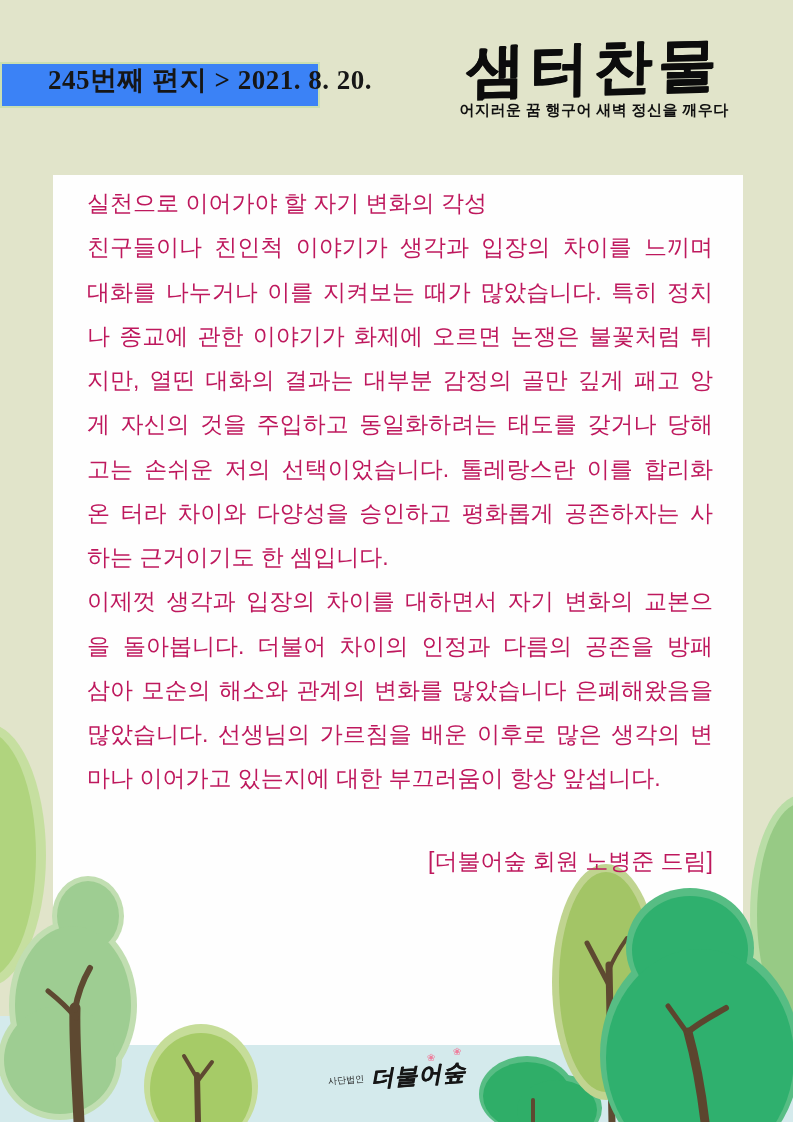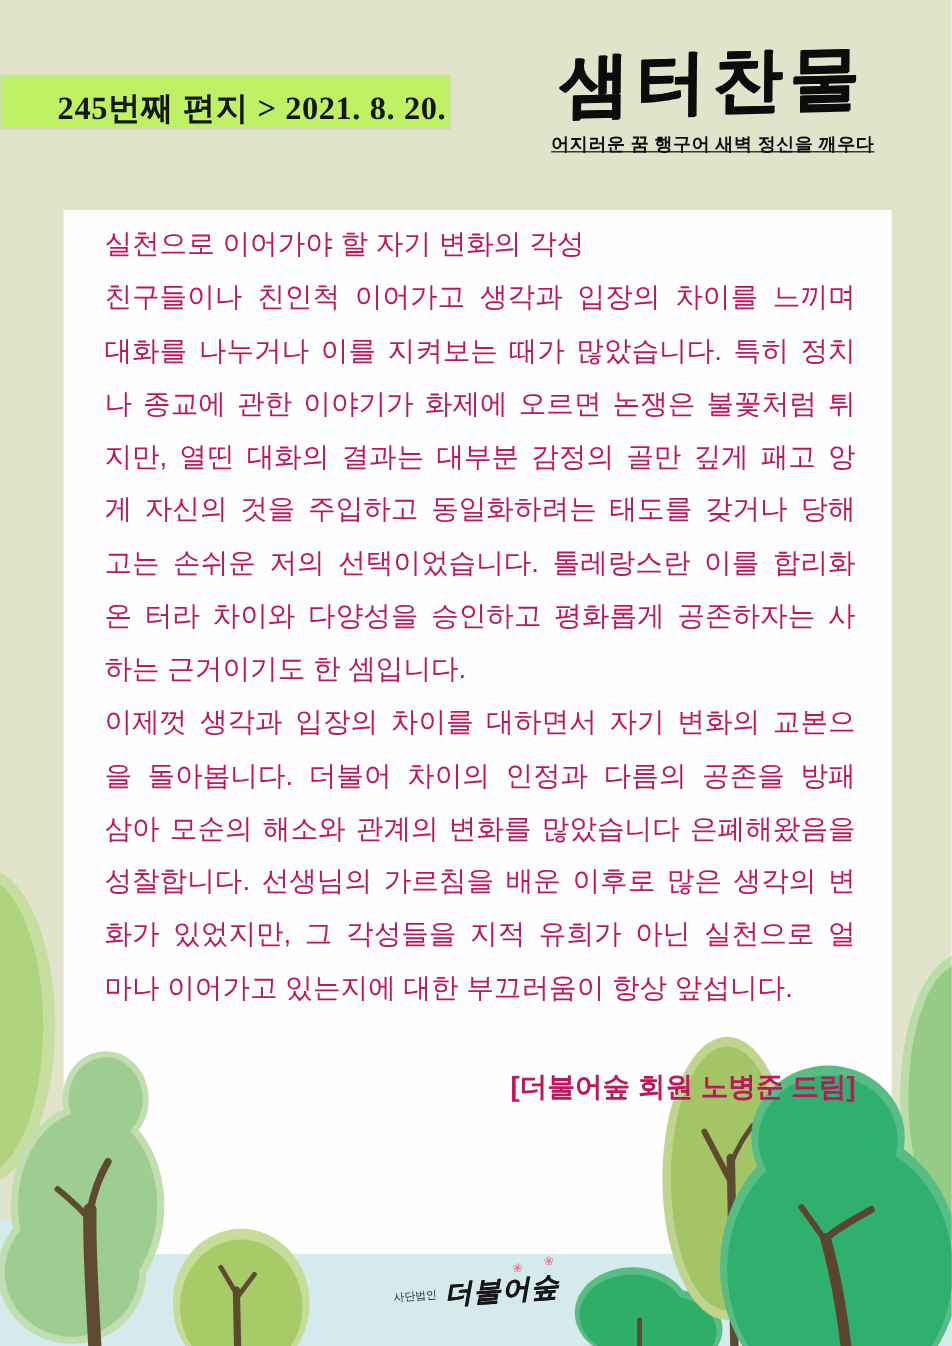--- a/index.html
+++ b/index.html
@@ -20,25 +20,25 @@
   
   .card {
     position: absolute; left: 53px; top: 175px;
     width: 690px; height: 870px;
     background: #fefefe; z-index: 2;
   }
 
   
   .banner {
     position: absolute; left: 0; top: 62px;
-    width: 376px; height: 46px;
-    background: #bef264;
+    width: 320px; height: 46px;
+    background: #3b82f6;
     box-shadow: inset 0 0 0 2px #cadfb2;
     z-index: 2;
-    display: flex; align-items: flex-end;
+    display: flex; align-items: flex-start;
   }
   .banner-label {
     font-family: "Liberation Serif", "DejaVu Serif", serif;
     font-weight: 700; font-size: 27px; color: #161616;
     padding-left: 48px; letter-spacing: 0.5px; white-space: nowrap;
   }
 
   
   .masthead {
     position: absolute; top: 36px; right: 34px;
@@ -46,42 +46,42 @@
   }
   .masthead-title {
     font-family: "Liberation Serif", "DejaVu Serif", serif;
     font-weight: 900; font-size: 58px; color: #0c0c0c;
     letter-spacing: 6px; line-height: 64px;
     transform: rotate(-1.5deg) skewX(-2deg);
     text-shadow: 1px 0 #0c0c0c, 0 1px #0c0c0c;
     white-space: nowrap;
   }
   .masthead-subtitle {
-    margin-top: 11px;
+    margin-top: 1px;
     font-family: "Liberation Serif", "DejaVu Serif", serif;
     font-weight: 700; font-size: 15px; color: #101010;
-    letter-spacing: 0.5px; white-space: nowrap; text-decoration: underline;
+    letter-spacing: 0.5px; white-space: nowrap;
   }
 
   
   .illustration {
     position: absolute; left: 0; top: 0; z-index: 3;
     pointer-events: none;
   }
 
   
   .letter-text {
     position: absolute; left: 87px; top: 181px; width: 626px;
     z-index: 4; color: #be185d;
     font-size: 23px; line-height: 44.25px;
   }
   .letter-title { text-align: left; }
   .body-line { text-align: justify; text-align-last: justify; }
   .body-line.last { text-align-last: left; }
-  .signature { margin-top: 38px; text-align: right; font-weight: bold; }
+  .signature { margin-top: 38px; text-align: right; }
 
   
   .org-logo {
     position: absolute; left: 0; top: 1060px; width: 793px;
     display: flex; justify-content: center; align-items: baseline;
     gap: 6px; z-index: 5;
   }
   .org-prefix { font-size: 9px; color: #222; transform: rotate(-4deg); }
   .org-name-wrap { position: relative; display: inline-block; }
   .org-name {
@@ -166,33 +166,32 @@
     <ellipse cx="700" cy="1058" rx="94" ry="109" fill="#2fb06e"></ellipse>
     <path d="M705,1122 C700,1080 693,1050 688,1032" stroke="#5c452e" stroke-width="9" fill="none" stroke-linecap="round"></path>
     <path d="M688,1034 L668,1006" stroke="#5c452e" stroke-width="5" fill="none" stroke-linecap="round"></path>
     <path d="M688,1032 C700,1022 712,1016 726,1008" stroke="#5c452e" stroke-width="6" fill="none" stroke-linecap="round"></path>
   </g>
 </svg>
 
 <div class="letter-text">
   <div class="letter-title">실천으로 이어가야 할 자기 변화의 각성</div>
   <div>
-      <div class="body-line">친구들이나 친인척 이어가고 생각과 입장의 차이를 느끼며</div>
+      <div class="body-line">친구들이나 친인척 이야기가 생각과 입장의 차이를 느끼며</div>
       <div class="body-line">대화를 나누거나 이를 지켜보는 때가 많았습니다. 특히 정치</div>
       <div class="body-line">나 종교에 관한 이야기가 화제에 오르면 논쟁은 불꽃처럼 튀</div>
       <div class="body-line">지만, 열띤 대화의 결과는 대부분 감정의 골만 깊게 패고 앙</div>
       <div class="body-line">게 자신의 것을 주입하고 동일화하려는 태도를 갖거나 당해</div>
       <div class="body-line">고는 손쉬운 저의 선택이었습니다. 톨레랑스란 이를 합리화</div>
       <div class="body-line">온 터라 차이와 다양성을 승인하고 평화롭게 공존하자는 사</div>
       <div class="body-line last">하는 근거이기도 한 셈입니다.</div>
       <div class="body-line">이제껏 생각과 입장의 차이를 대하면서 자기 변화의 교본으</div>
       <div class="body-line">을 돌아봅니다. 더불어 차이의 인정과 다름의 공존을 방패</div>
       <div class="body-line">삼아 모순의 해소와 관계의 변화를 많았습니다 은폐해왔음을</div>
-      <div class="body-line">성찰합니다. 선생님의 가르침을 배운 이후로 많은 생각의 변</div>
-      <div class="body-line">화가 있었지만, 그 각성들을 지적 유희가 아닌 실천으로 얼</div>
+      <div class="body-line">많았습니다. 선생님의 가르침을 배운 이후로 많은 생각의 변</div>
       <div class="body-line last">마나 이어가고 있는지에 대한 부끄러움이 항상 앞섭니다.</div>
     </div>
   <div class="signature">[더불어숲 회원 노병준 드림]</div>
 </div>
 
 <div class="org-logo">
   <span class="org-prefix">사단법인</span>
   <span class="org-name-wrap">
     <span class="org-name">더불어숲</span>
     <span class="flower f1">❀</span>

